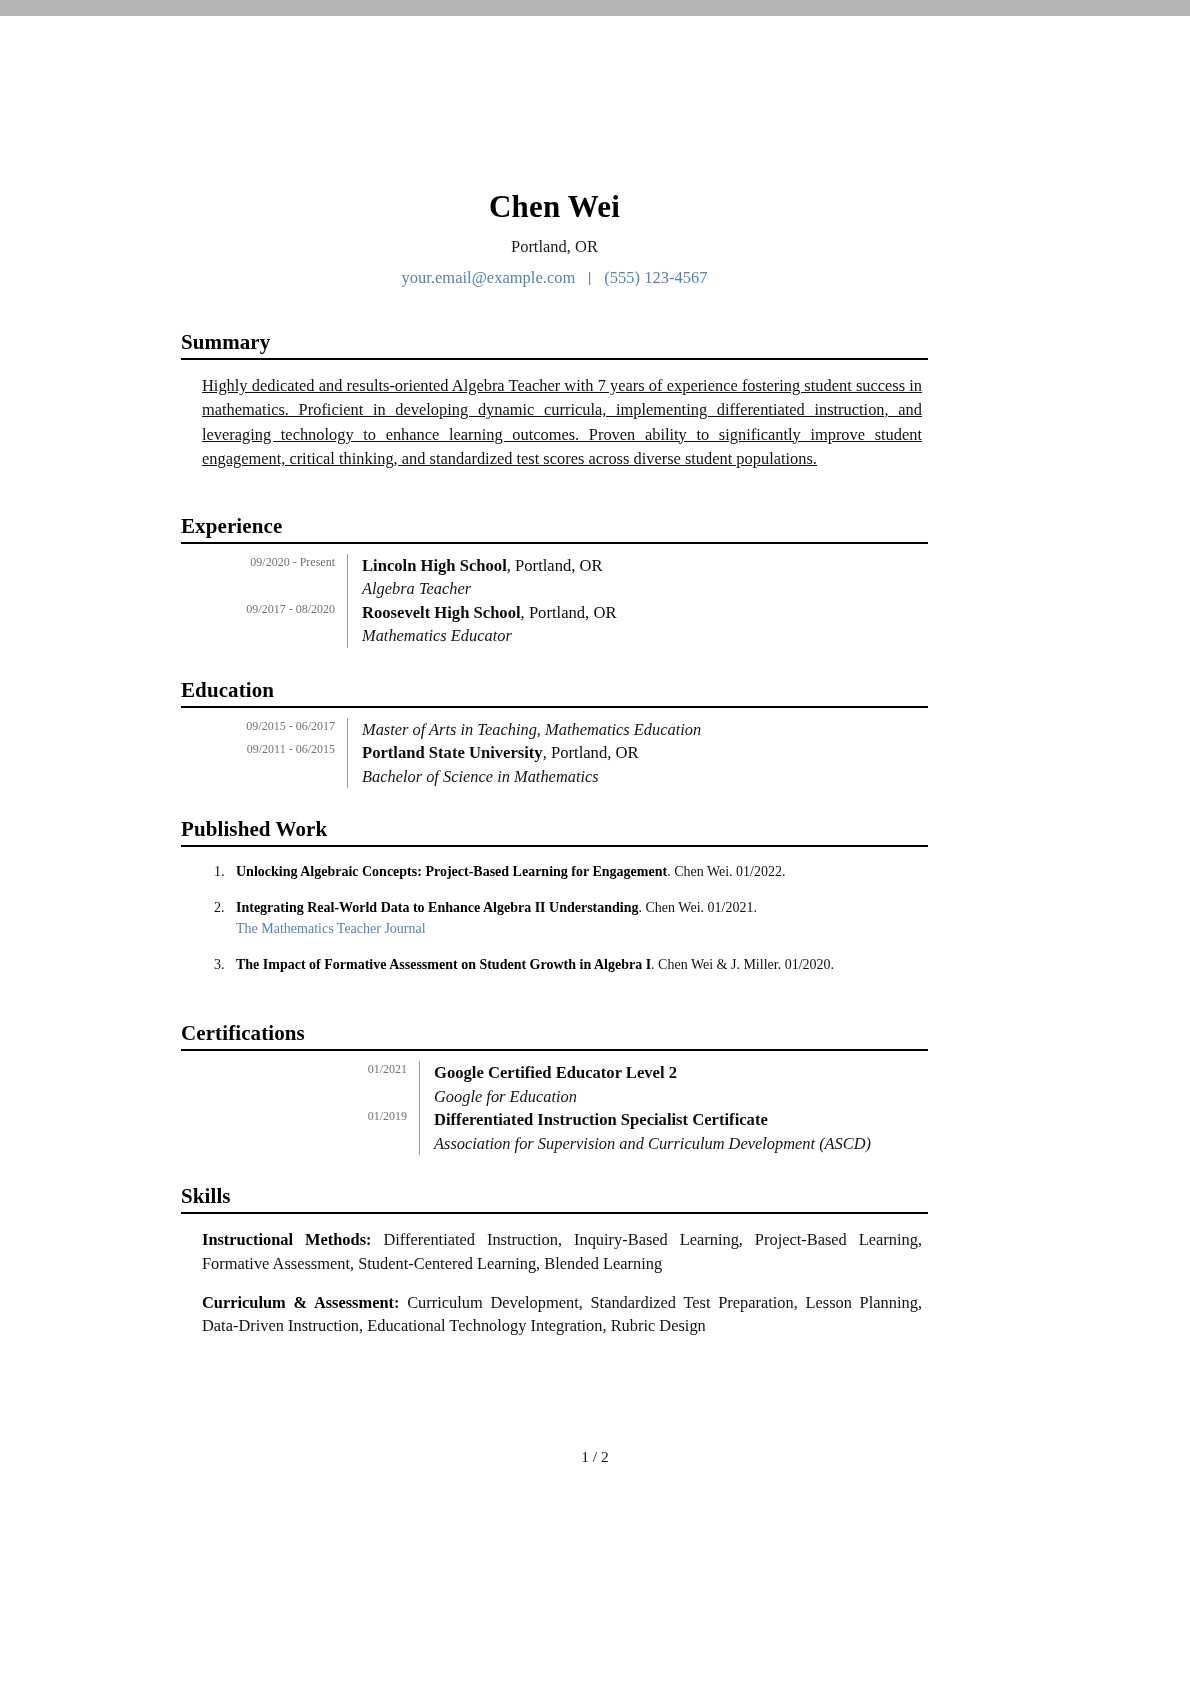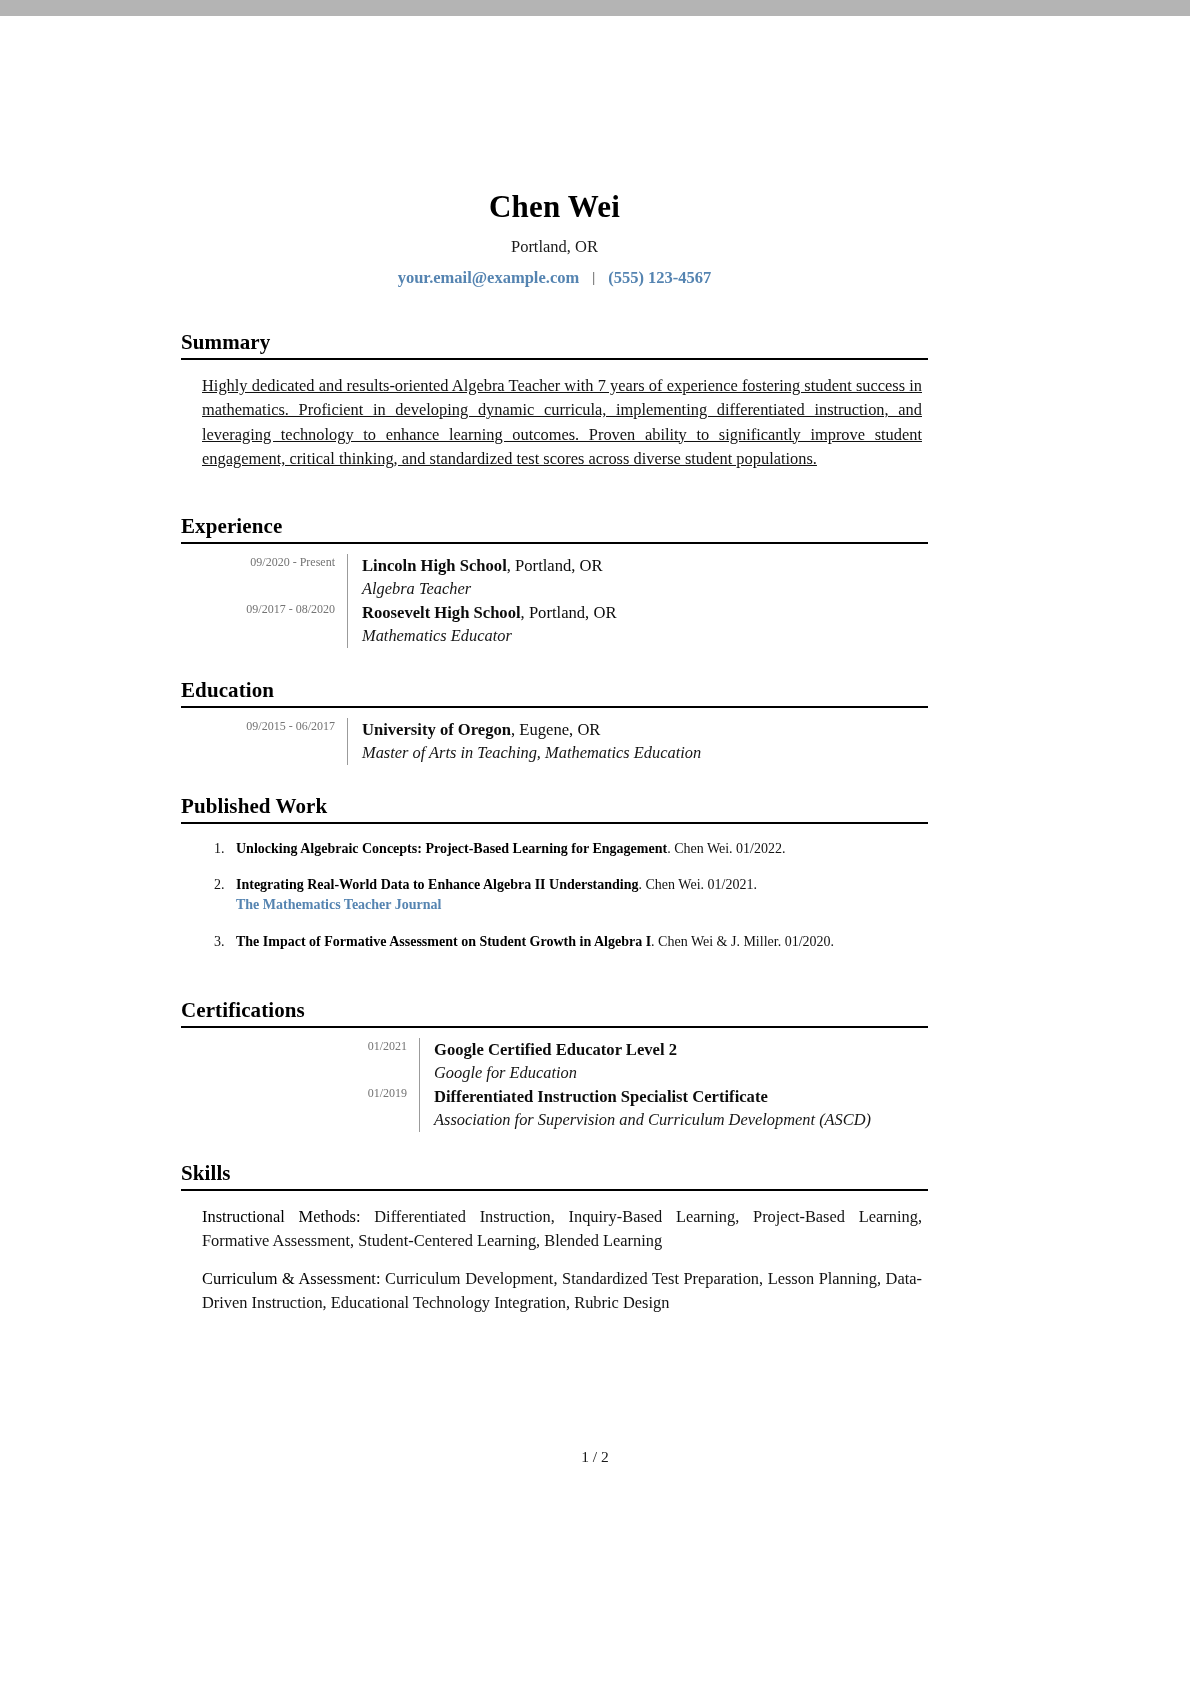--- a/index.html
+++ b/index.html
@@ -48,21 +48,20 @@
   .contact-row {
     text-align: center;
     font-size: 16.5px;
     margin-top: 12px;
     line-height: 1.2;
     white-space: nowrap;
   }
   .contact-row a, .link {
     color: #5584b1;
     text-decoration: none;
-    font-weight: bold;
   }
   .sep {
     color: #3f3f3f;
     padding: 0 13px;
     font-size: 15px;
     position: relative;
     top: -1px;
   }
 
   
@@ -156,21 +155,21 @@
   
   .skills-body { padding: 14px 6px 0 21px; }
   .skill-line {
     font-size: 16.4px;
     line-height: 1.45;
     color: #121212;
     text-align: justify;
     margin-bottom: 15px;
   }
   .skill-line:last-child { margin-bottom: 0; }
-  .skill-cat { font-weight: normal; color: #000; }
+  .skill-cat { font-weight: bold; color: #000; }
 
   
   .footer {
     position: absolute;
     left: 0;
     right: 0;
     top: 1432px;
     text-align: center;
     font-size: 15.5px;
     color: #1a1a1a;
@@ -238,25 +237,32 @@
 
     <div class="section edu-section">
       <div class="sec-head">Education</div>
       <div class="sec-rule"></div>
       <div class="entries">
 
         <div class="entry">
           <div class="dates">09/2015 - 06/2017</div>
           <div class="divider"></div>
           <div class="detail">
-            <div class="org"><b>University of Oregon</b><span>, Eugene, OR</span></div>
             <div class="role">Master of Arts in Teaching, Mathematics Education</div>
           </div>
         </div>
 
+        <div class="entry">
+          <div class="dates">09/2011 - 06/2015</div>
+          <div class="divider"></div>
+          <div class="detail">
+            <div class="org"><b>Portland State University</b><span>, Portland, OR</span></div>
+            <div class="role">Bachelor of Science in Mathematics</div>
+          </div>
+        </div>
 
       </div>
     </div>
 
     <div class="gap-published"></div>
 
     <div class="section">
       <div class="sec-head">Published Work</div>
       <div class="sec-rule"></div>
       <ol class="pub-list">

